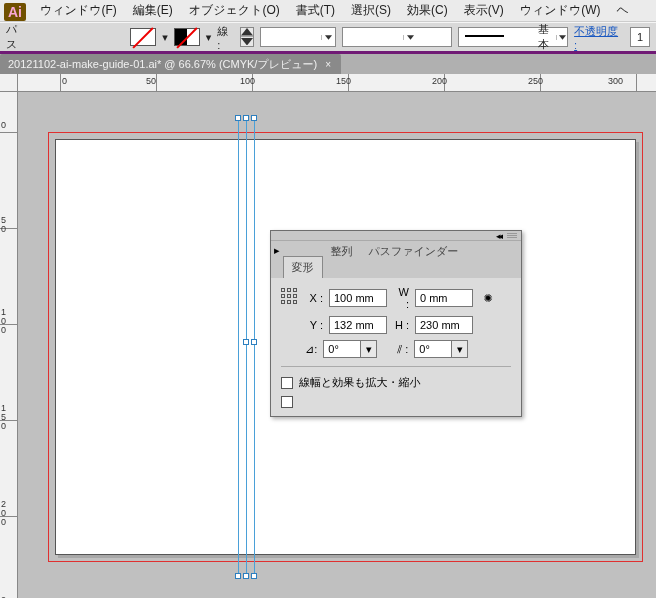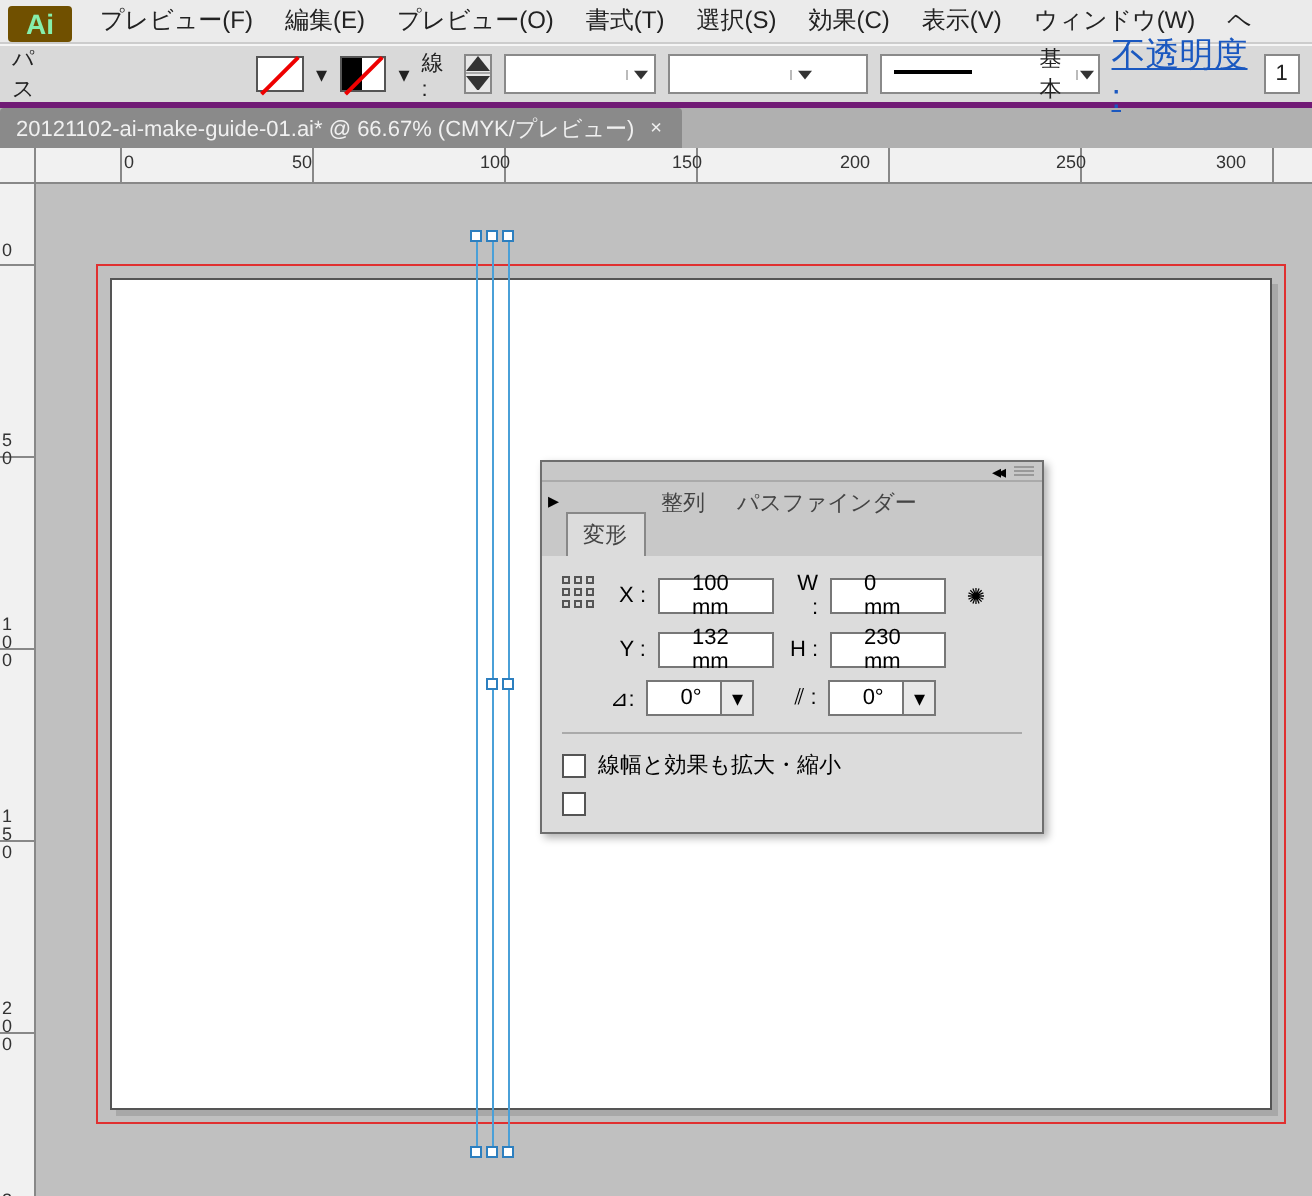--- a/index.html
+++ b/index.html
@@ -1,38 +1,38 @@
 <!DOCTYPE html>
 <html><head>
 <meta charset="utf-8">
 <style>
 * { box-sizing: border-box; margin: 0; padding: 0; font-family: "MS PGothic", "Hiragino Kaku Gothic Pro", sans-serif; user-select: none; }
 html, body { width: 656px; height: 598px; overflow: hidden; background: #c0c0c0; }
 
 
 .menubar { height: 22px; background: #ebebeb; display: flex; align-items: center; font-size: 12px; color: #222; border-bottom: 1px solid #ccc; }
-.ai-logo { width: 32px; height: 18px; margin: 2px 6px 0 4px; background: #705000; color: #86efac; font-weight: bold; font-size: 14px; display: flex; align-items: center; justify-content: center; border-radius: 2px; }
+.ai-logo { width: 22px; height: 18px; margin: 2px 6px 0 4px; background: #705000; color: #f9a8d4; font-weight: bold; font-size: 14px; display: flex; align-items: center; justify-content: center; border-radius: 2px; }
 .menubar .mi { padding: 0 8px; }
 
 
 .ctrlbar { height: 32px; background: #d9d9d9; border-top: 1px solid #f5f5f5; border-bottom: 3px solid #701a75; display: flex; align-items: center; font-size: 11px; color: #222; padding: 0 6px; gap: 6px; }
 .label { }
 .swatch { width: 26px; height: 18px; border: 1px solid #555; background: #fff; position: relative; }
 .swatch .red-slash { position: absolute; left: -2px; right: -2px; top: 50%; height: 0; border-top: 2px solid #e00; transform: rotate(-45deg); }
 .swatch .half { position: absolute; left: 0; top: 0; width: 50%; height: 100%; background: #000; }
 .selectish { height: 20px; border: 1px solid #8a8a8a; background: #fff; display: flex; align-items: center; }
 .selectish .val { padding: 0 4px 0 6px; min-width: 60px; font-size: 11px; }
 .selectish .tri { width: 14px; display: flex; align-items: center; justify-content: center; border-left: 1px solid #bbb; }
 .tri svg { width: 7px; height: 5px; }
 .spin { display: flex; flex-direction: column; height: 20px; border: 1px solid #888; }
 .spin div { width: 12px; height: 50%; display: flex; align-items: center; justify-content: center; background: #e8e8e8; border-bottom: 1px solid #aaa; }
 .spin div:last-child { border-bottom: none; }
 .strokesample { width: 60px; height: 8px; border-top: 2px solid #000; margin-top: 3px; }
 .strokelabel { font-size: 11px; margin-left: 30px; }
-.opacity { color: #1a58c0; text-decoration: underline; font-size: 17px; }
+.opacity { color: #1a58c0; text-decoration: underline; font-size: 11px; }
 .opacity-box { width: 20px; height: 20px; border: 1px solid #888; background: #fff; }
 
 
 .doctab-row { height: 20px; background: #b0b0b0; display: flex; align-items: flex-end; font-size: 11px; }
 .doctab { height: 20px; background: #8a8a8a; color: #f0f0f0; display: flex; align-items: center; padding: 0 10px 0 8px; gap: 8px; border-top-left-radius: 2px; border-top-right-radius: 2px; }
 .doctab .x { font-size: 10px; }
 
 
 .workarea { position: absolute; left: 0; top: 74px; right: 0; bottom: 0; background: #c0c0c0; }
 .hruler { position: absolute; left: 18px; top: 0; right: 0; height: 18px; background: #f1f1f1; border-bottom: 1px solid #888; overflow: hidden; font-size: 9px; color: #333; }
@@ -63,38 +63,38 @@
 .panel-top .menu{width:10px; display:flex; flex-direction:column; gap:1px;}
 .panel-top .menu span{height:1px;background:#333;display:block;border-bottom:1px solid #999;}
 .tabs { display:flex; background:#c8c8c8; font-size:11px; }
 .tabs .tab { padding:3px 8px; color:#444; }
 .tabs .tab.active { background:#dcdcdc; border:1px solid #888; border-bottom:none;margin-top:15px; }
 .panel-body { padding:8px 10px; display:flex; flex-direction:column; gap:6px; }
 .row { display:flex; align-items:center; gap:6px; }
 .reficon { width:20px; height:20px; display:grid; grid-template-columns:repeat(3,4px); grid-template-rows:repeat(3,4px); gap:2px;}
 .reficon span{width:4px;height:4px;border:1px solid #555;}
 .fld-lab { width:16px; text-align:right; }
-.fld { width:58px; height:18px; border:1px solid #777; background:#fff; padding:0 16px; font-size:11px; display:flex; align-items:center; }
+.fld { width:58px; height:18px; border:1px solid #777; background:#fff; padding:0 4px; font-size:11px; display:flex; align-items:center; }
 .sunicon { width:18px; height:18px; display:flex; align-items:center; justify-content:center; }
 .anglab { font-size:11px; }
 .drop { display:flex; }
 .drop .fld{width:38px;}
 .drop .btn{width:16px;height:18px;border:1px solid #777;border-left:none;background:#e8e8e8;display:flex;align-items:center;justify-content:center;}
 .chk-row { display:flex; align-items:center; gap:6px; font-size:11px; }
 .chk { width:12px; height:12px; border:1px solid #555; background:#fff; }
 
 </style>
 </head>
 <body>
 
 <div class="menubar">
   <div class="ai-logo">Ai</div>
-  <div class="mi">プレビュー(F)</div>
+  <div class="mi">ウィンドウ(F)</div>
   <div class="mi">編集(E)</div>
-  <div class="mi">プレビュー(O)</div>
+  <div class="mi">オブジェクト(O)</div>
   <div class="mi">書式(T)</div>
   <div class="mi">選択(S)</div>
   <div class="mi">効果(C)</div>
   <div class="mi">表示(V)</div>
   <div class="mi">ウィンドウ(W)</div>
   <div class="mi">ヘ</div>
 </div>
 
 <div class="ctrlbar">
   <span class="label">パス</span>
@@ -164,21 +164,21 @@
   <div class="hruler">
     <div class="h-tick" style="left:42px"></div>
       <div class="h-lab" style="left:44px">0</div>
     <div class="h-tick" style="left:138px"></div>
       <div class="h-lab" style="left:128px">50</div>
     <div class="h-tick" style="left:234px"></div>
       <div class="h-lab" style="left:222px">100</div>
     <div class="h-tick" style="left:330px"></div>
       <div class="h-lab" style="left:318px">150</div>
     <div class="h-tick" style="left:426px"></div>
-      <div class="h-lab" style="left:402px">200</div>
+      <div class="h-lab" style="left:414px">200</div>
     <div class="h-tick" style="left:522px"></div>
       <div class="h-lab" style="left:510px">250</div>
     <div class="h-tick" style="left:618px"></div>
       <div class="h-lab" style="left:590px">300</div>
   </div>
   <div class="vruler">
     <div class="v-tick" style="top:40px"></div>
       <div class="v-lab" style="top:28px">0</div>
     <div class="v-tick" style="top:136px"></div>
       <div class="v-lab" style="top:124px;line-height:9px">5<br>0</div>

